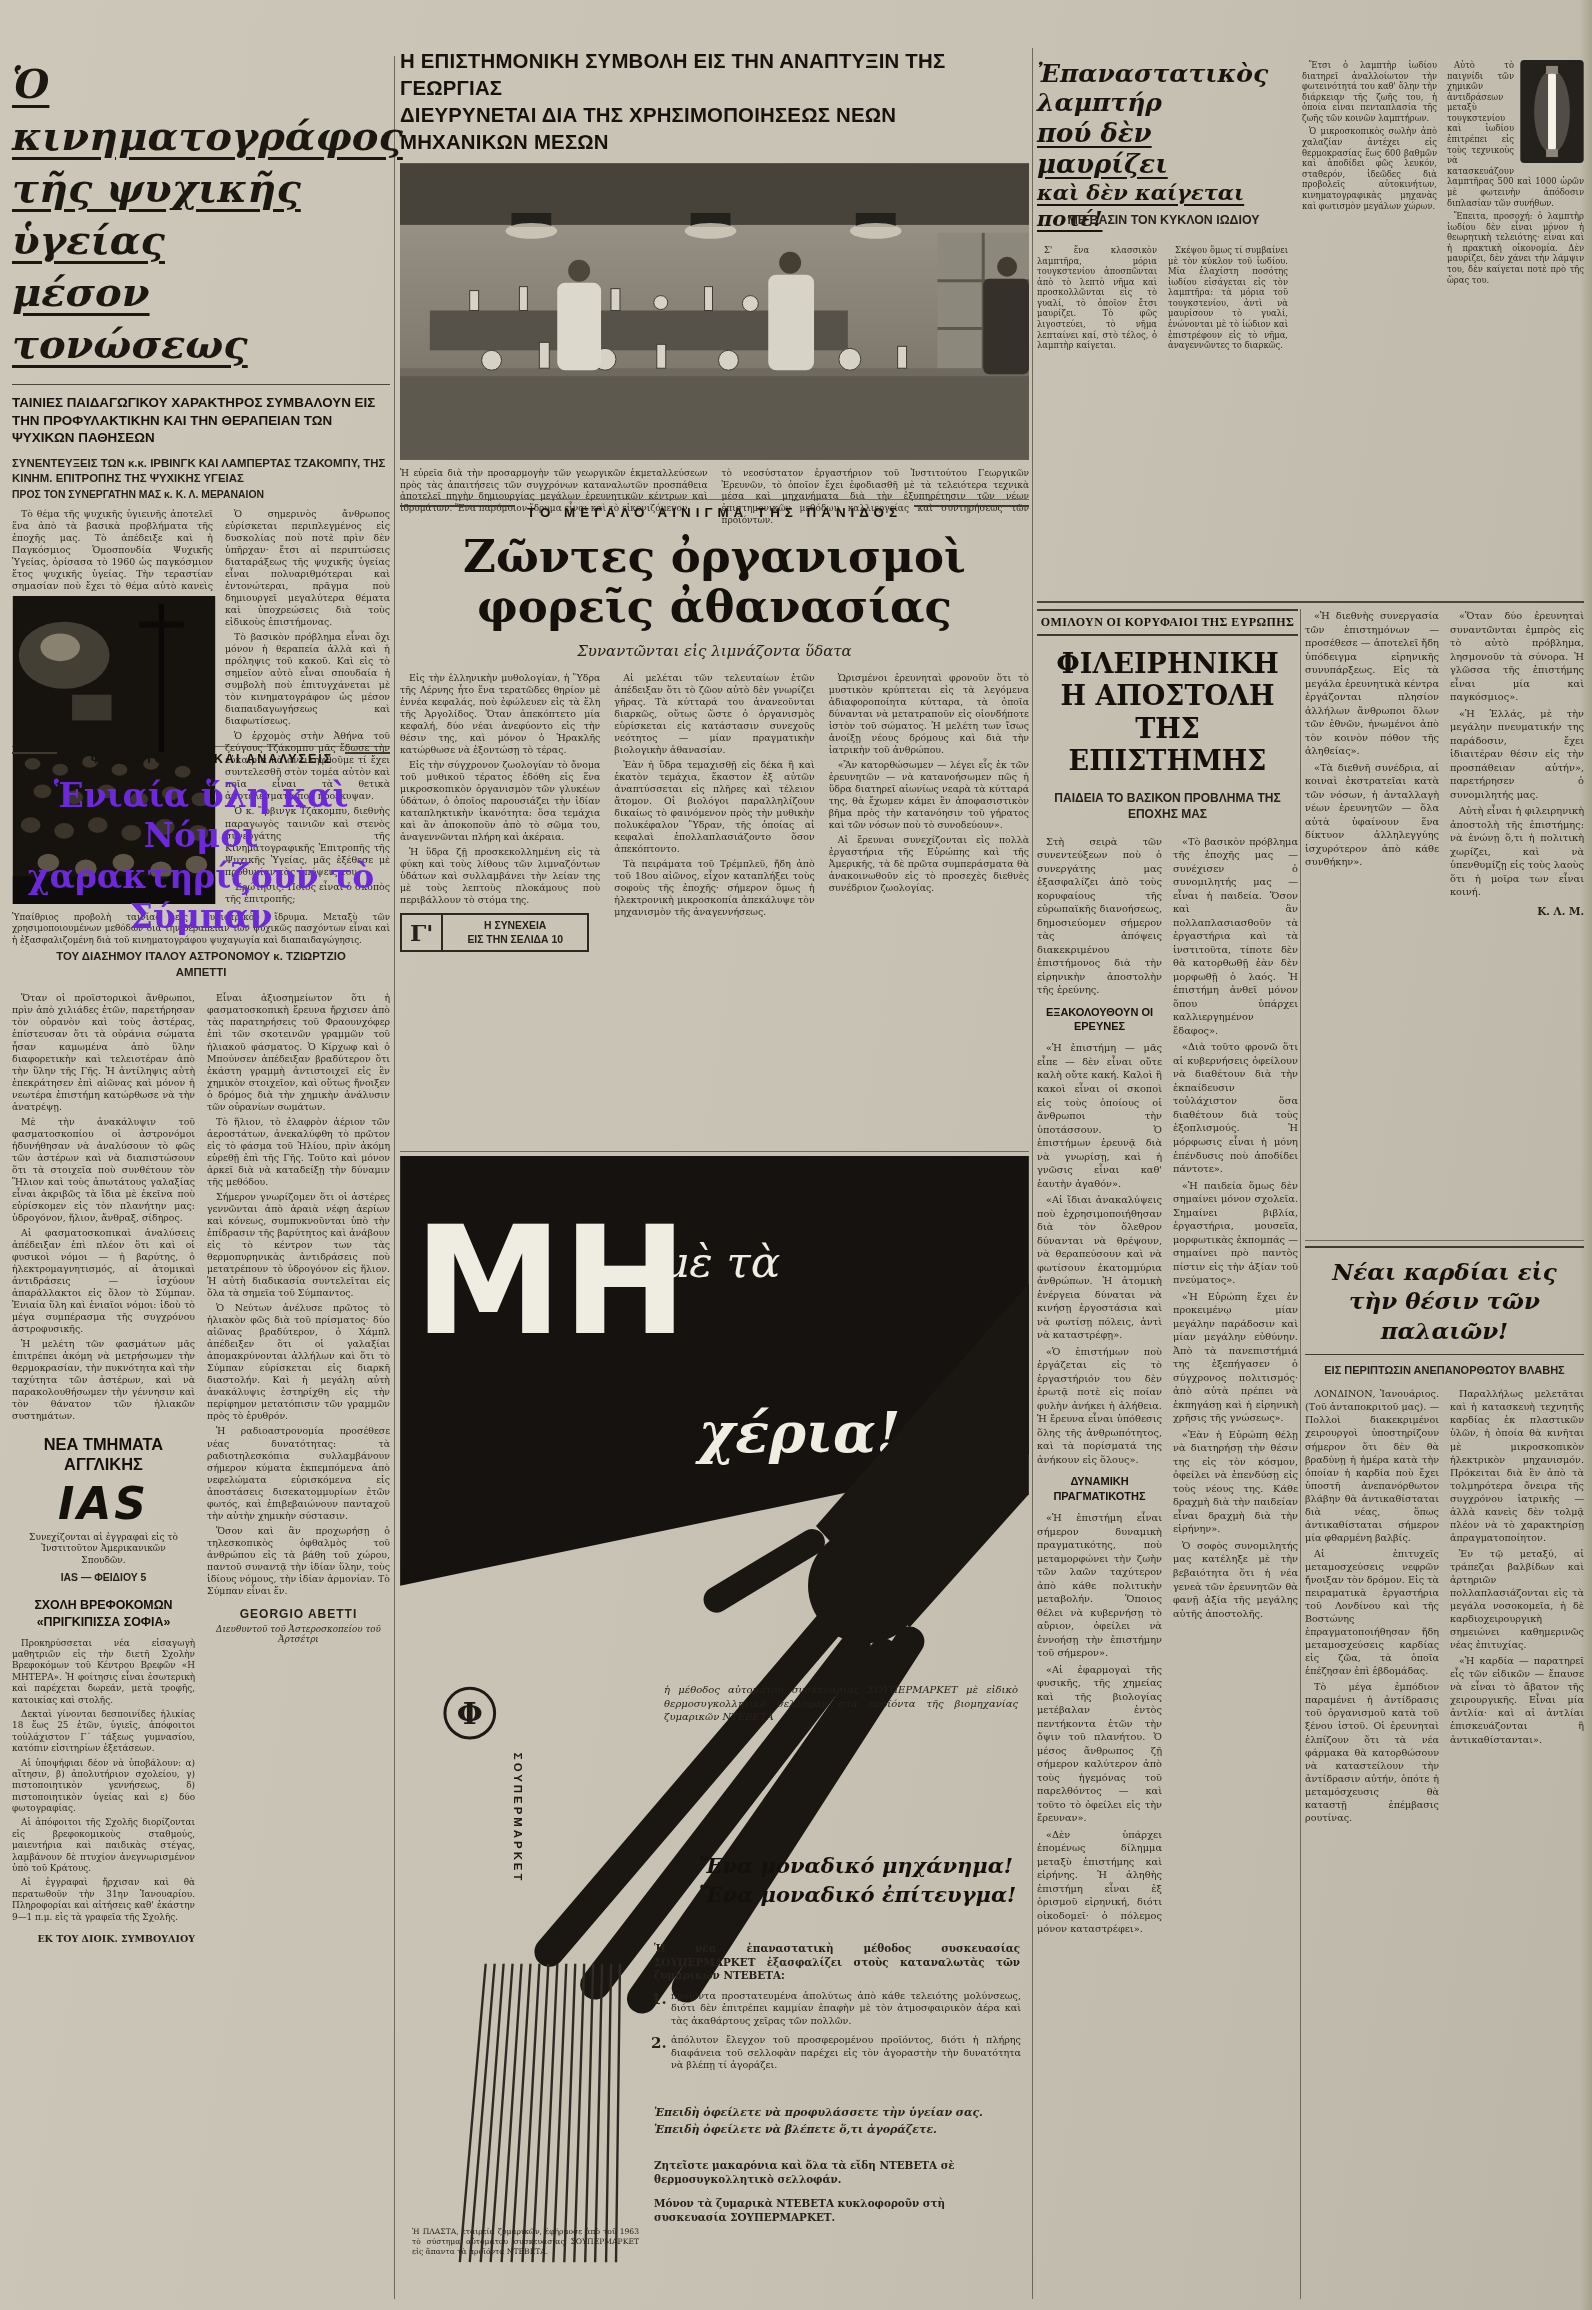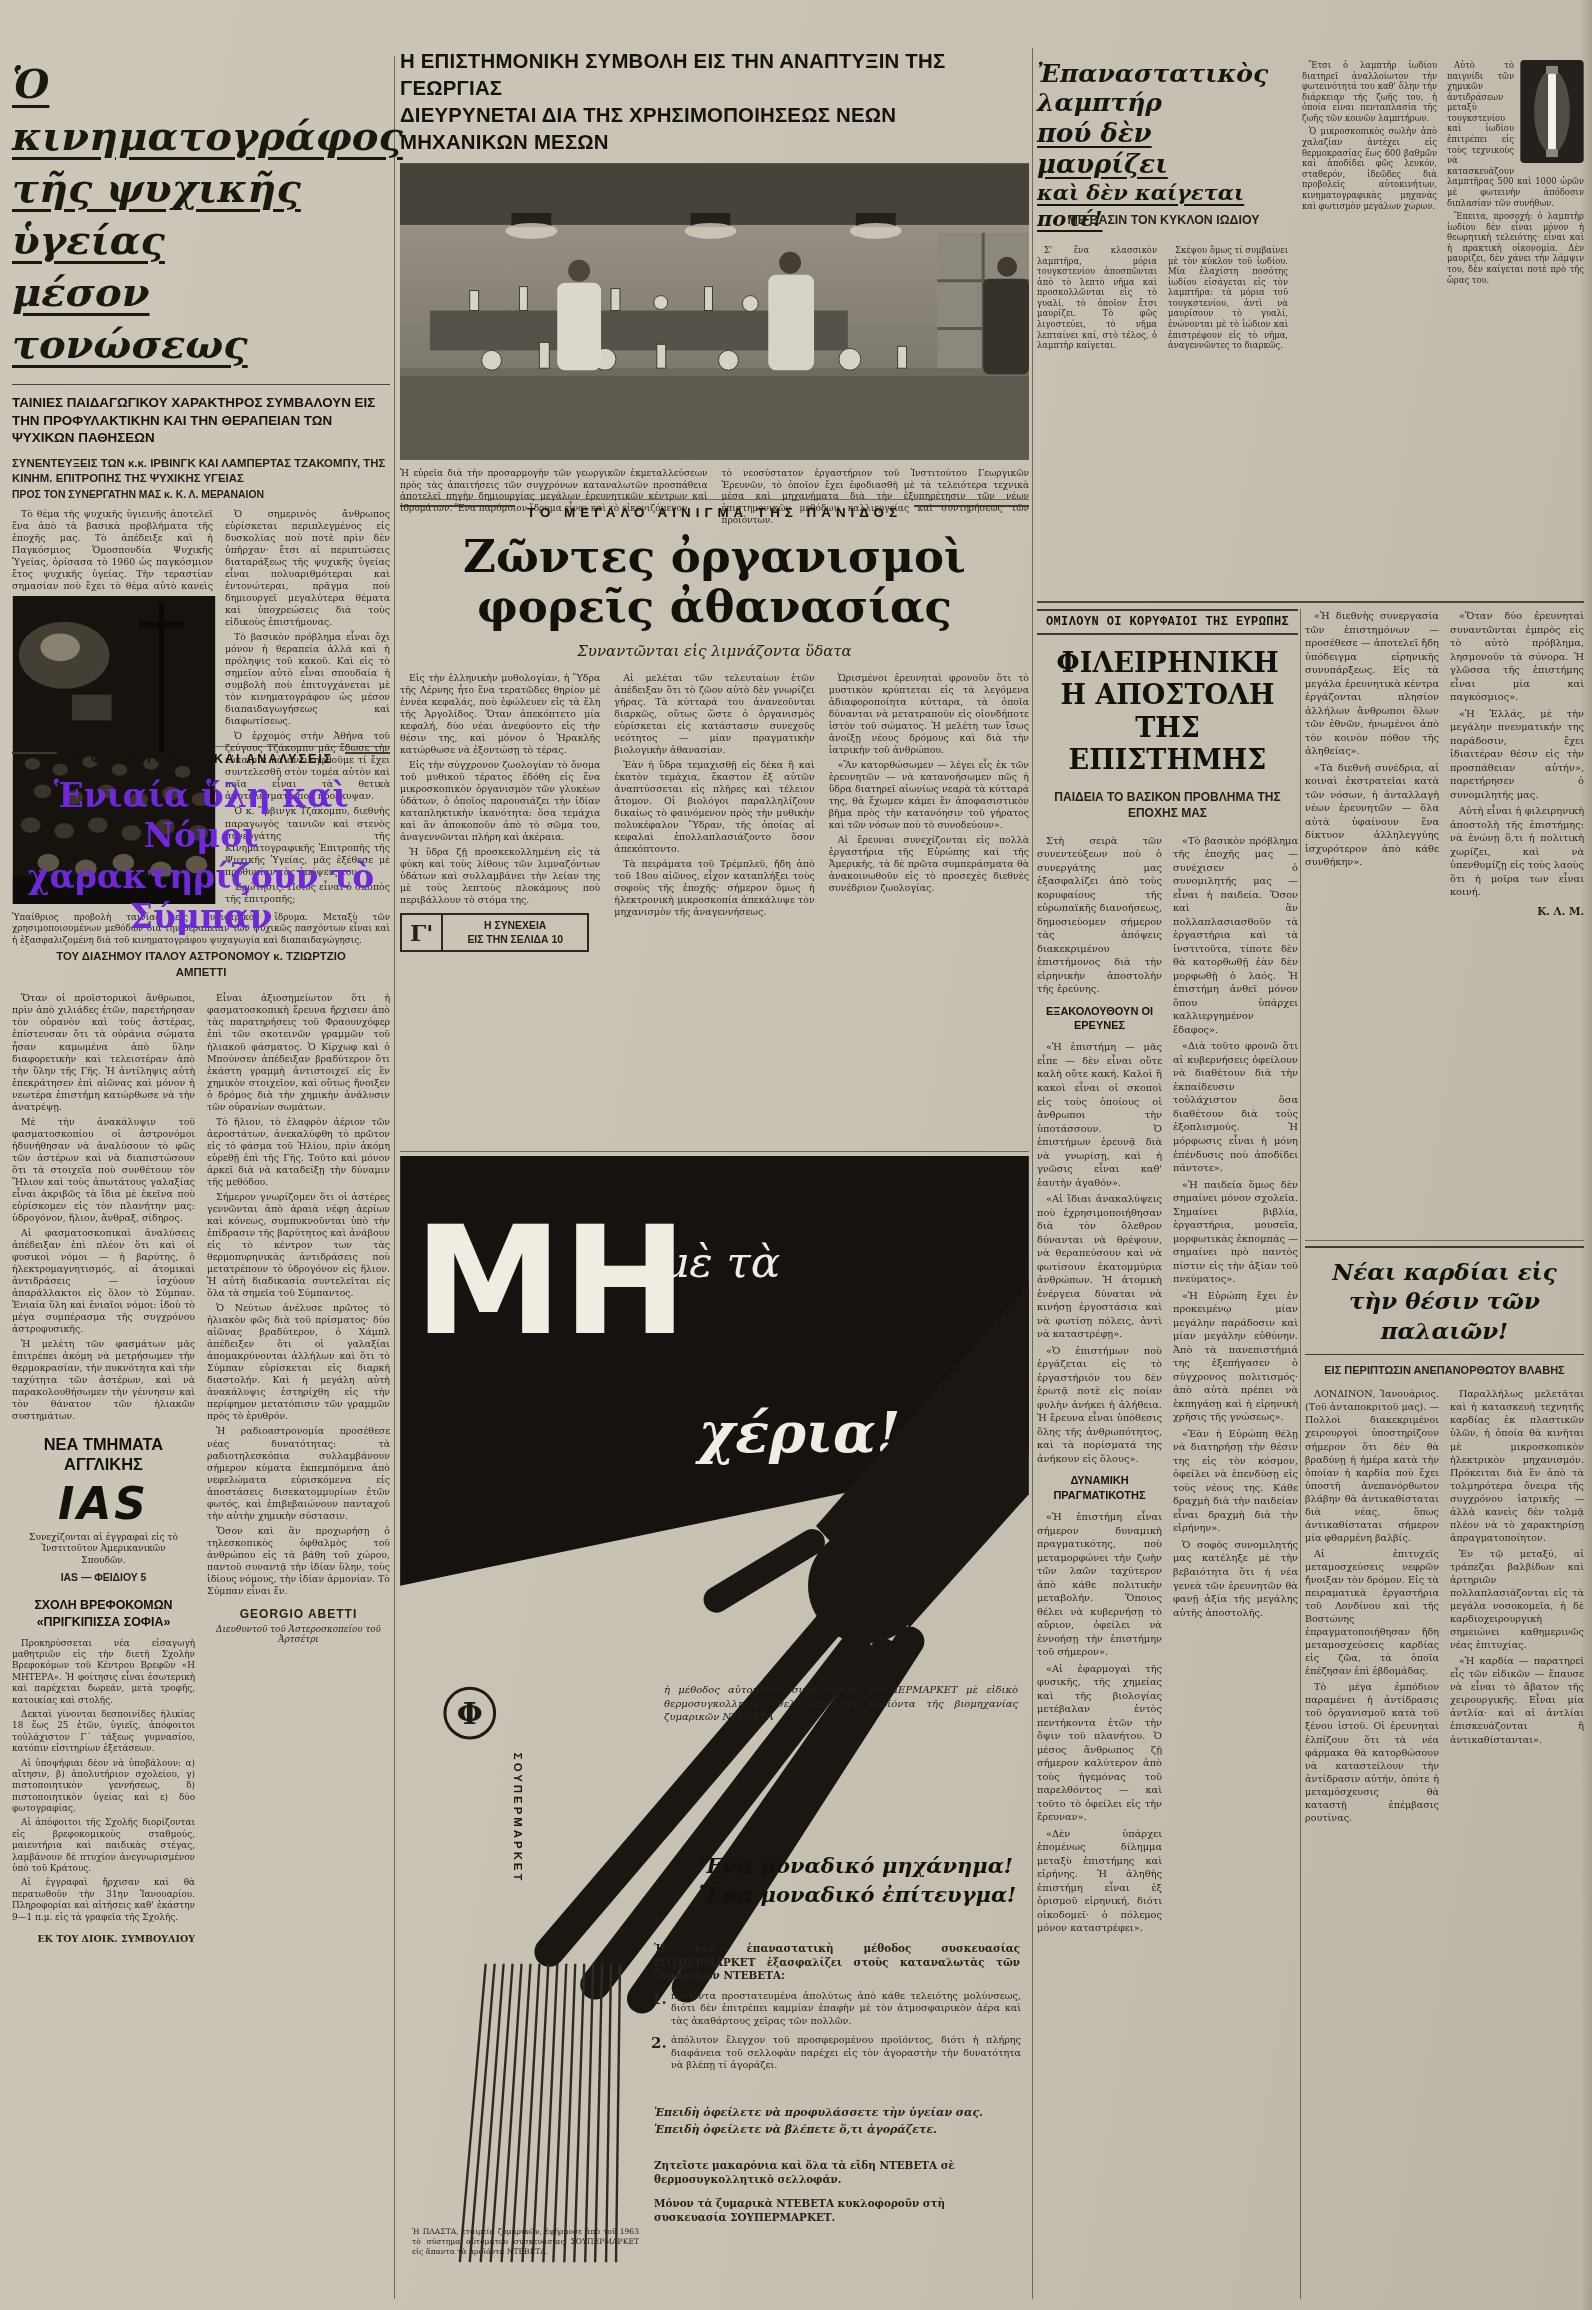--- a/index.html
+++ b/index.html
@@ -60,21 +60,21 @@
   #hydra .headline{text-align:center;font-weight:bold;font-size:45px;line-height:1.12;color:#14100b;margin-top:12px}
   #hydra .deck{text-align:center;font-family:"Liberation Sans",sans-serif;font-weight:bold;font-size:12.4px;line-height:1.38;margin:12px auto 0;width:438px}
   #hydra .deck2{text-align:center;font-style:italic;font-size:15px;margin-top:9px}
   #hydra .cols{gap:14px;margin-top:12px;height:402px}
   #hydra .col{flex:1}
   .contbox{display:flex;align-items:stretch;border:2px solid #2c2720;width:185px;margin-top:7px}
   .contbox .glyph{font-size:23px;font-weight:bold;padding:3px 8px;border-right:2px solid #2c2720;display:flex;align-items:center}
   .contbox .ctext{font-family:"Liberation Sans",sans-serif;font-weight:bold;font-size:10.4px;text-align:center;flex:1;padding:4px 18px;line-height:1.3}
 
   
-  #peace .kicker{border-top:2px solid #3f3a30;border-bottom:2px solid #3f3a30;text-align:center;font-family:Liberation Mono, monospace;font-weight:bold;font-size:12px;letter-spacing:0.4px;padding:4px 0;color:#16120d}
+  #peace .kicker{border-top:2px solid #3f3a30;border-bottom:2px solid #3f3a30;text-align:center;font-family:Liberation Serif, serif;font-weight:bold;font-size:12px;letter-spacing:0.4px;padding:4px 0;color:#16120d}
   #peace .headline{text-align:center;font-weight:bold;font-size:27px;line-height:1.2;margin-top:12px;color:#14100b}
   #peace .deck{text-align:center;font-family:"Liberation Sans",sans-serif;font-weight:bold;font-size:12px;line-height:1.38;margin-top:12px}
   #peace .cols{gap:11px;margin-top:12px;height:1463px}
   #peace .col{flex:1}
   #peace .bodytext{font-size:9.8px;line-height:1.38}
 
   #peacecont .cols{gap:11px;height:100%}
   #peacecont .col{flex:1}
   #peacecont .bodytext{font-size:9.8px;line-height:1.38}
   .sig-right{text-align:right;font-weight:bold;font-size:10.4px;margin-top:6px}

